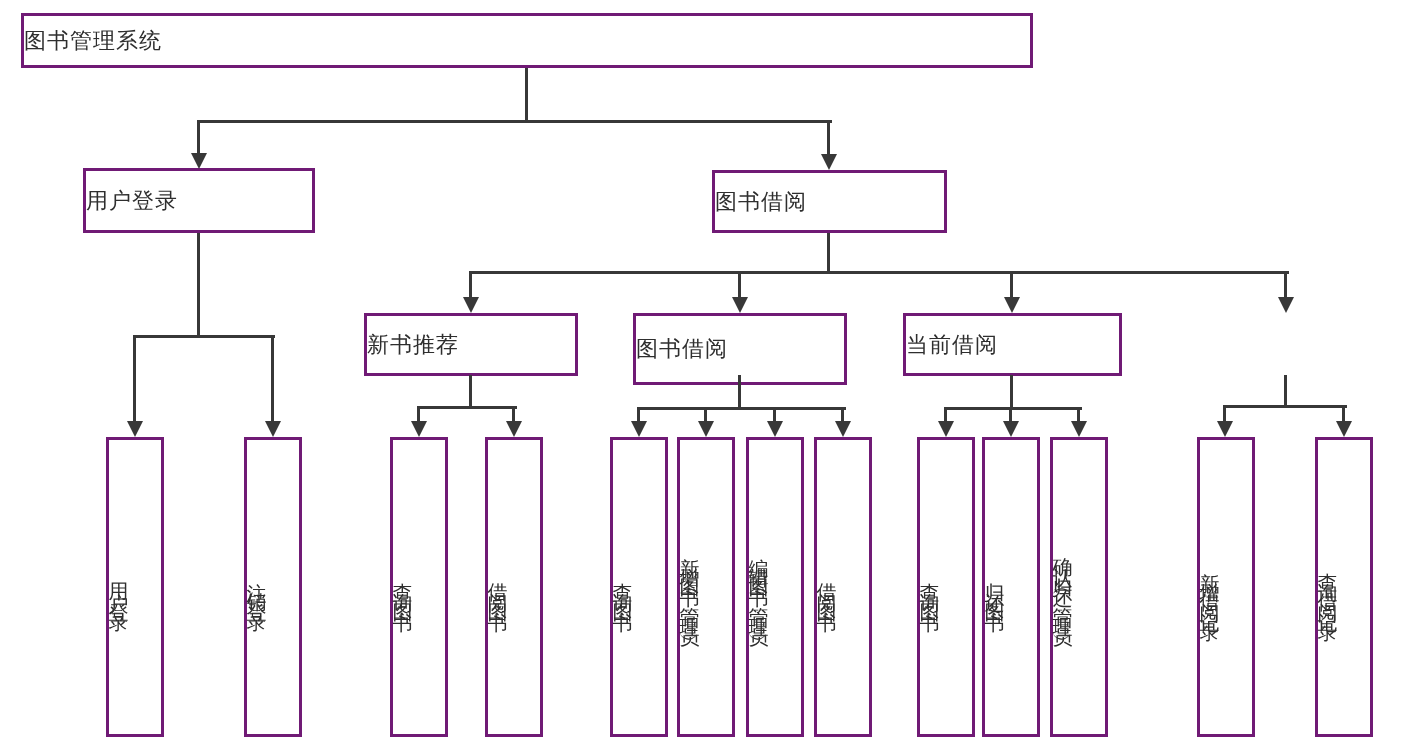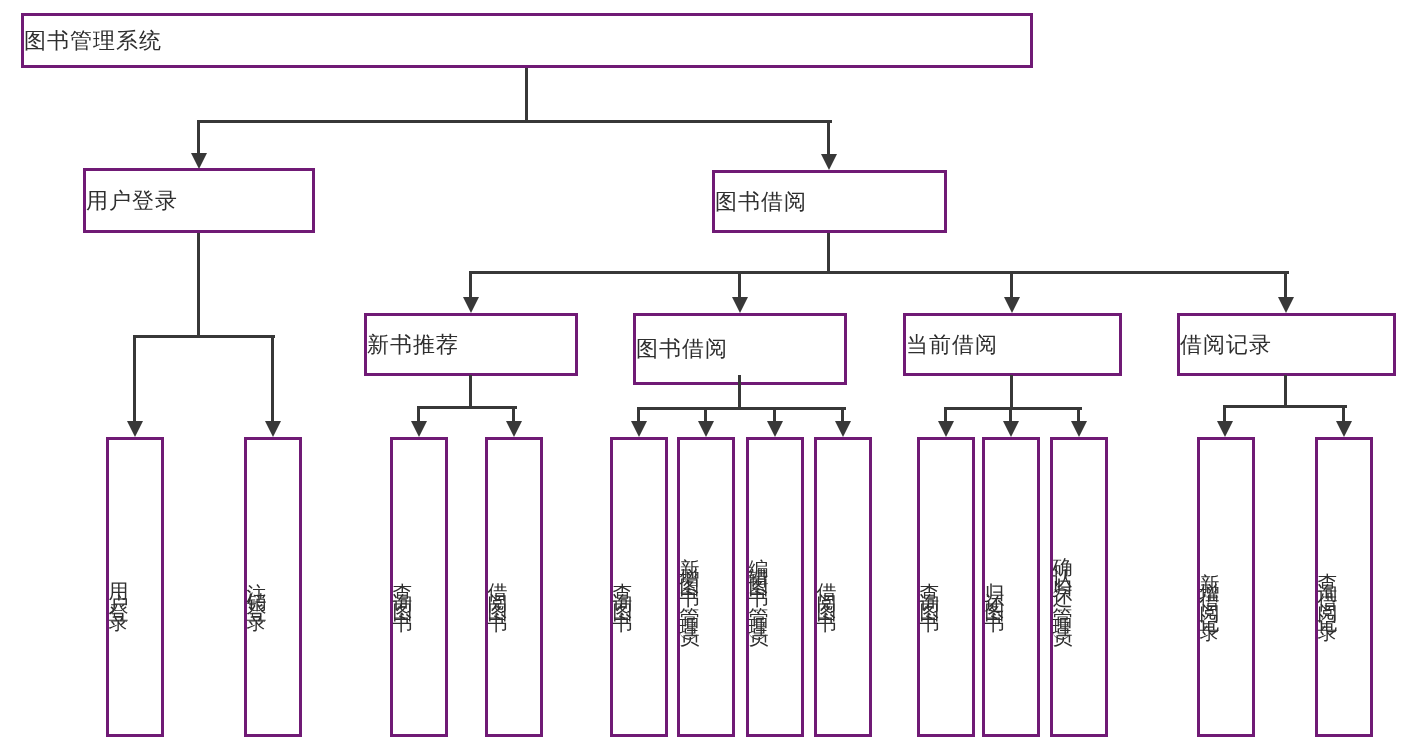--- a/index.html
+++ b/index.html
@@ -94,23 +94,20 @@
   </div>
 
   <div class="box" style="left:633px; top:313px; width:214px; height:72px;">
     <span class="hlabel">图书借阅</span>
   </div>
 
   <div class="box" style="left:903px; top:313px; width:219px; height:63px;">
     <span class="hlabel">当前借阅</span>
   </div>
 
-  <div class="box" style="left:1177px; top:313px; width:219px; height:63px;">
-    <span class="hlabel">借阅记录</span>
-  </div>
 
   <div class="box leaf" style="left:106px;">
     <span class="vtext">用户登录</span>
   </div>
   <div class="box leaf" style="left:244px;">
     <span class="vtext">注销登录</span>
   </div>
 
   <div class="box leaf" style="left:390px;">
     <span class="vtext">查询图书</span>

